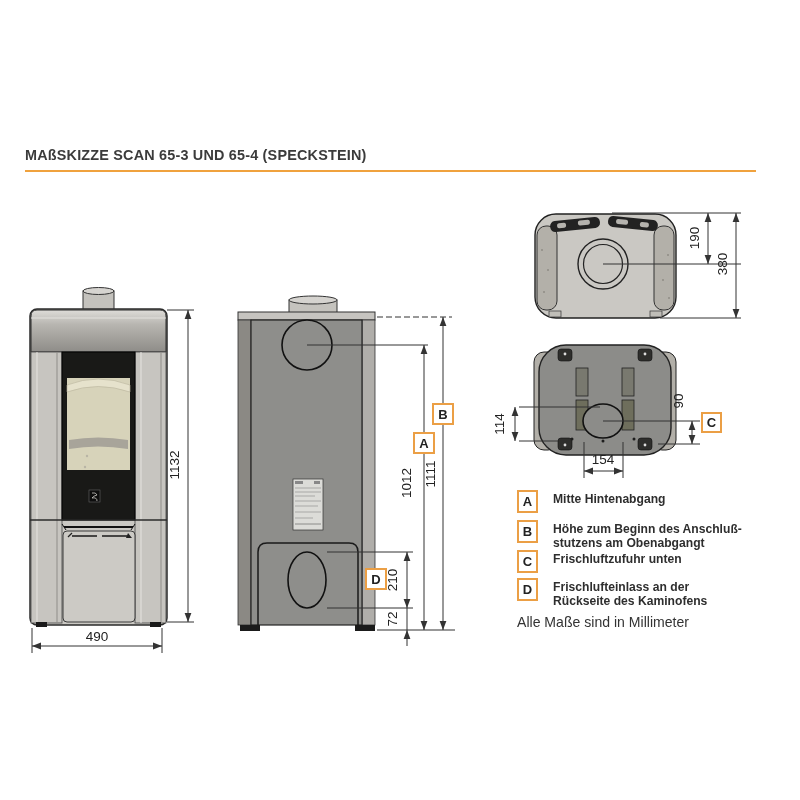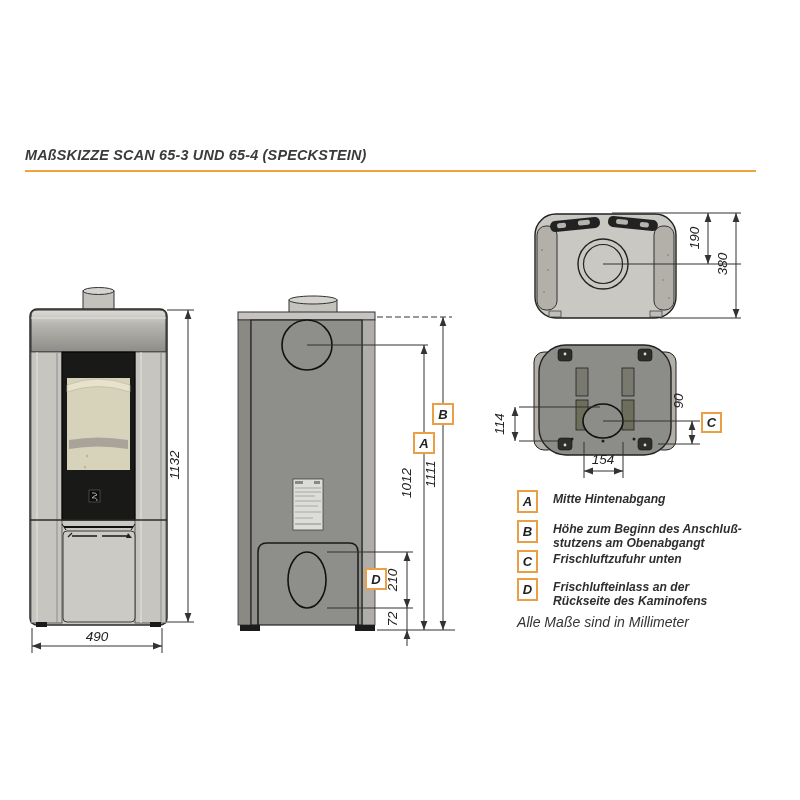--- a/index.html
+++ b/index.html
@@ -1,18 +1,18 @@
 <!DOCTYPE html>
 <html><head>
 <meta charset="utf-8">
 <style>
   html,body{margin:0;padding:0;background:#ffffff;}
   body{width:800px;height:800px;position:relative;overflow:hidden;
        font-family:"Liberation Sans", sans-serif;}
-  .page{position:absolute;inset:0;font-style:italic;}
+  .page{position:absolute;inset:0;}
   .title{position:absolute;left:25px;top:146px;font-size:15px;font-weight:700;
          color:#3b3b3b;letter-spacing:.2px;transform:scaleX(.96);transform-origin:left;
          white-space:nowrap;}
   .rule{position:absolute;left:25px;top:170px;width:731px;height:2px;background:#f0a23e;}
   svg{position:absolute;left:0;top:0;}
   svg text{font-family:"Liberation Sans", sans-serif;fill:#222;font-size:13px;}
   svg text.dim{font-size:13.5px;}
   svg text.boxletter{font-size:13px;font-weight:700;}
   .legend{position:absolute;left:517px;top:487px;width:260px;}
   .legend-row{position:absolute;left:0;display:flex;align-items:flex-start;}

